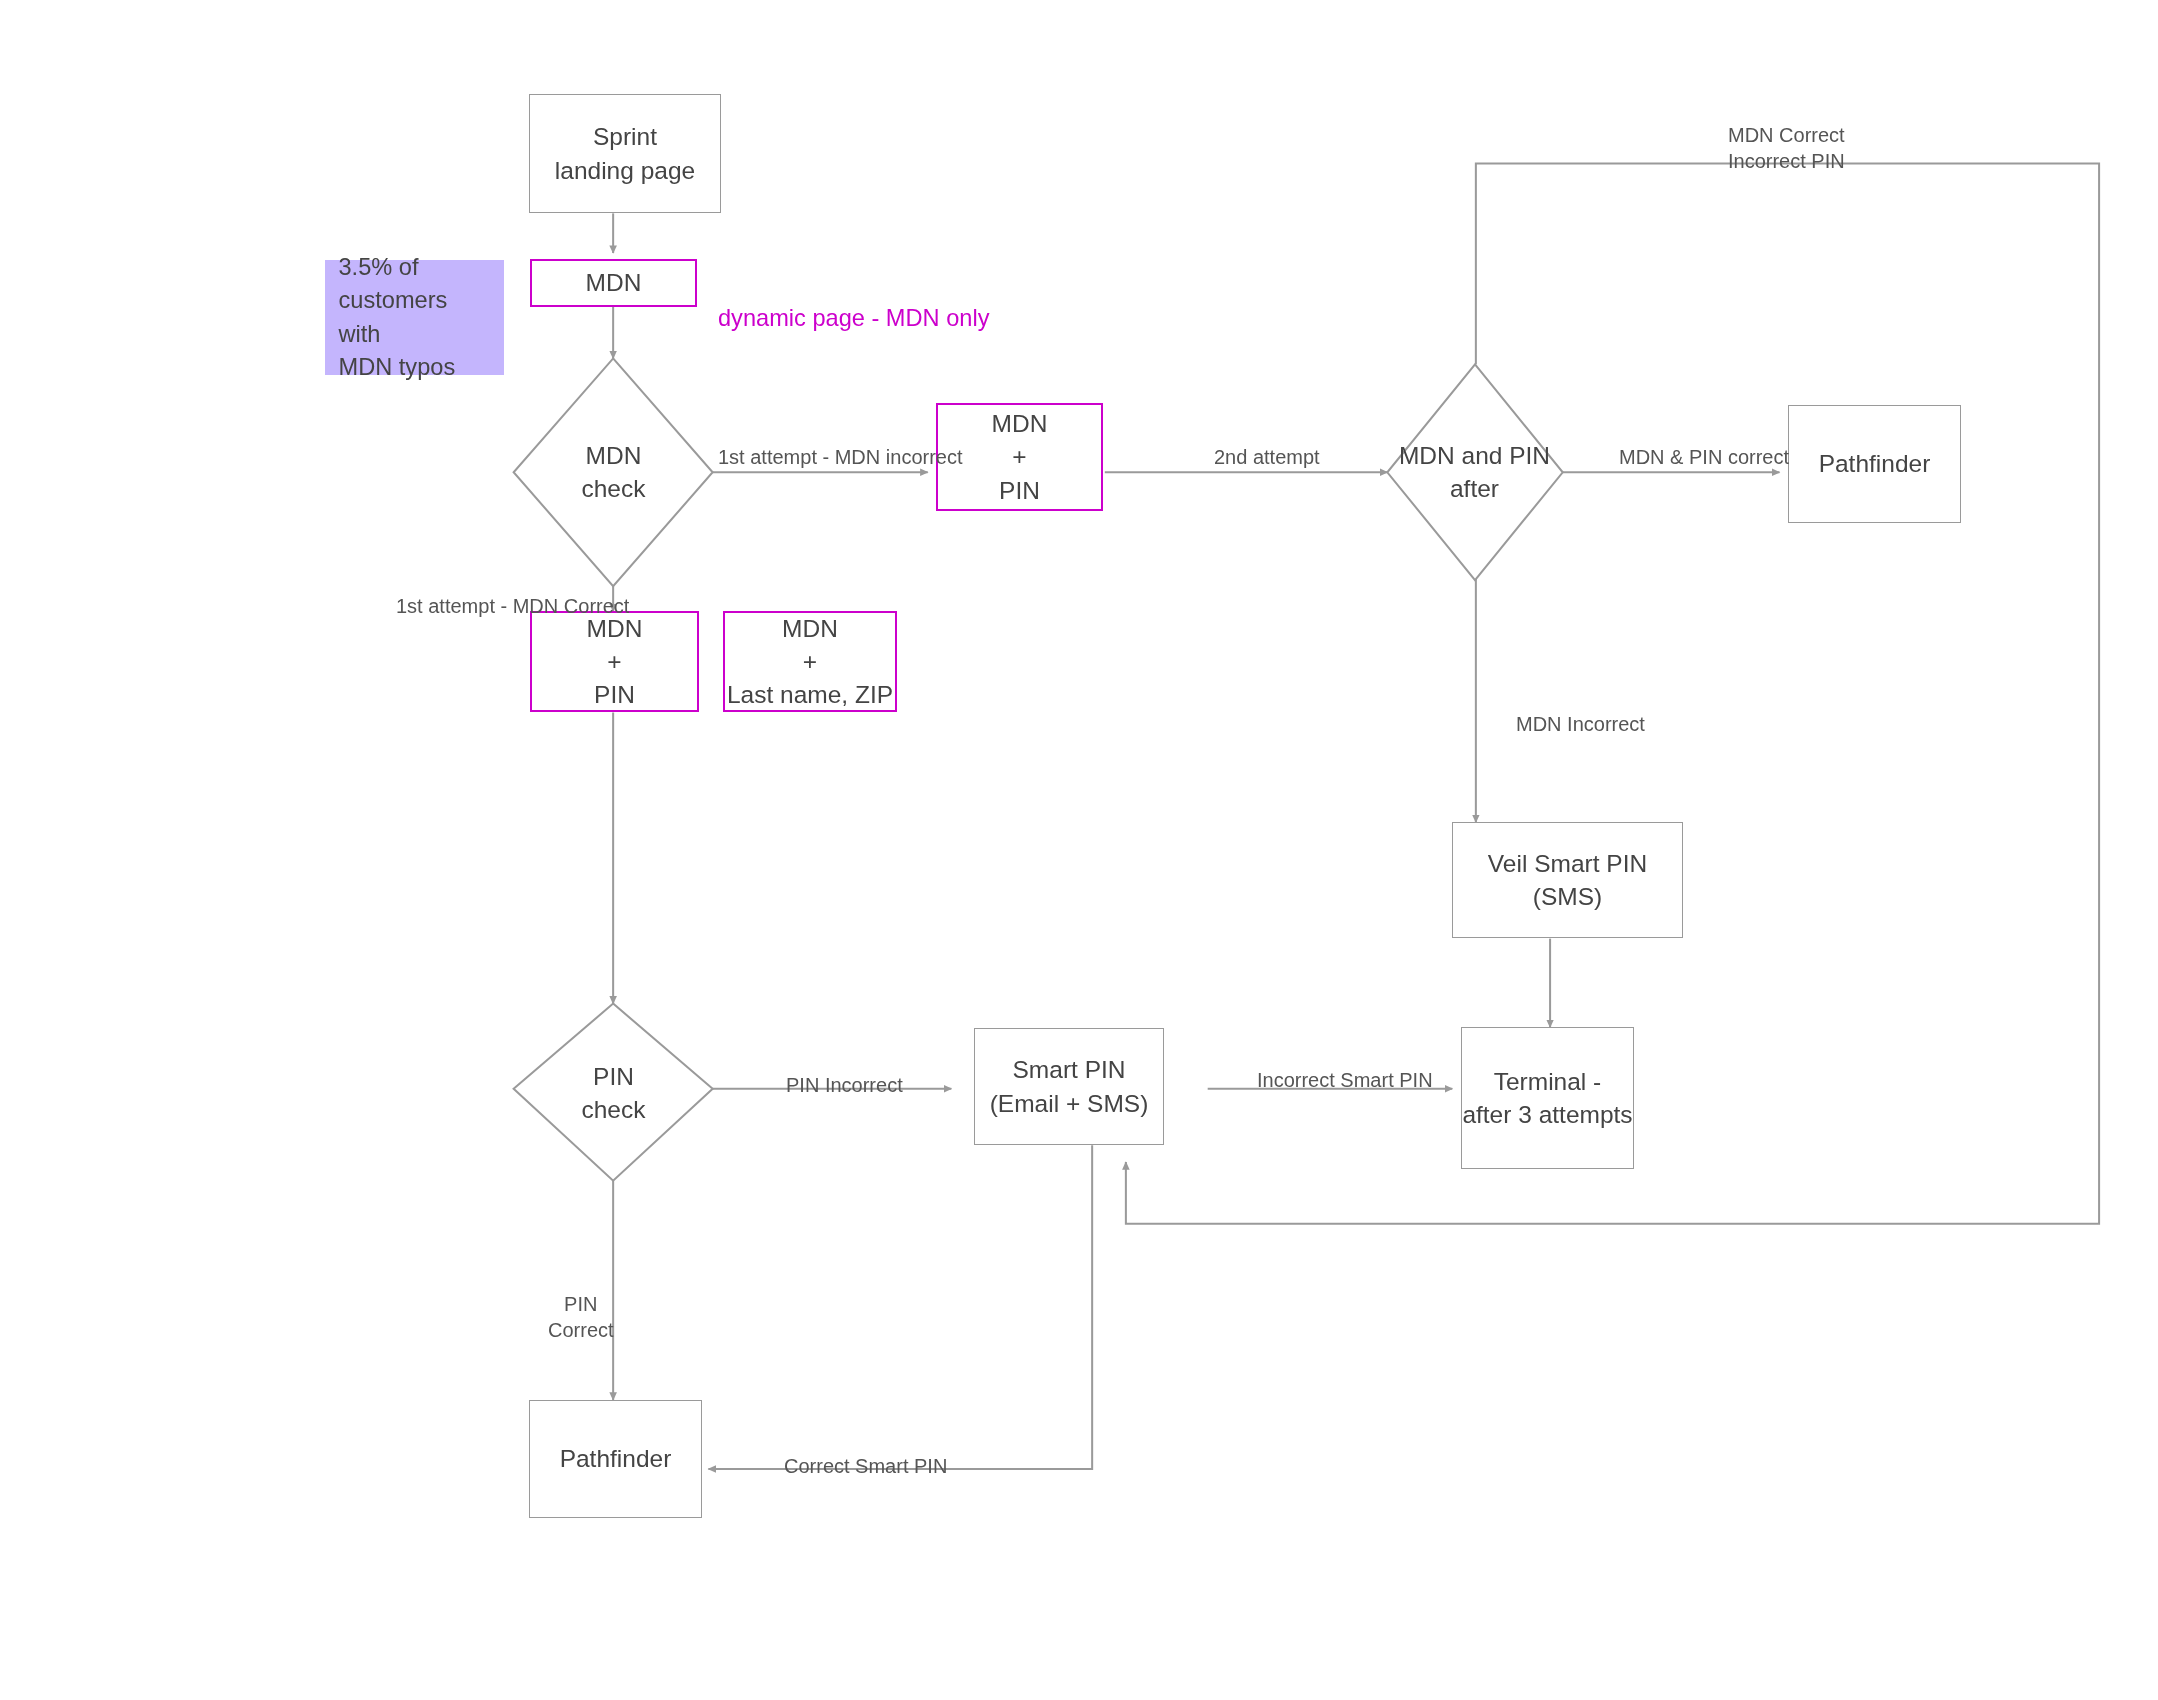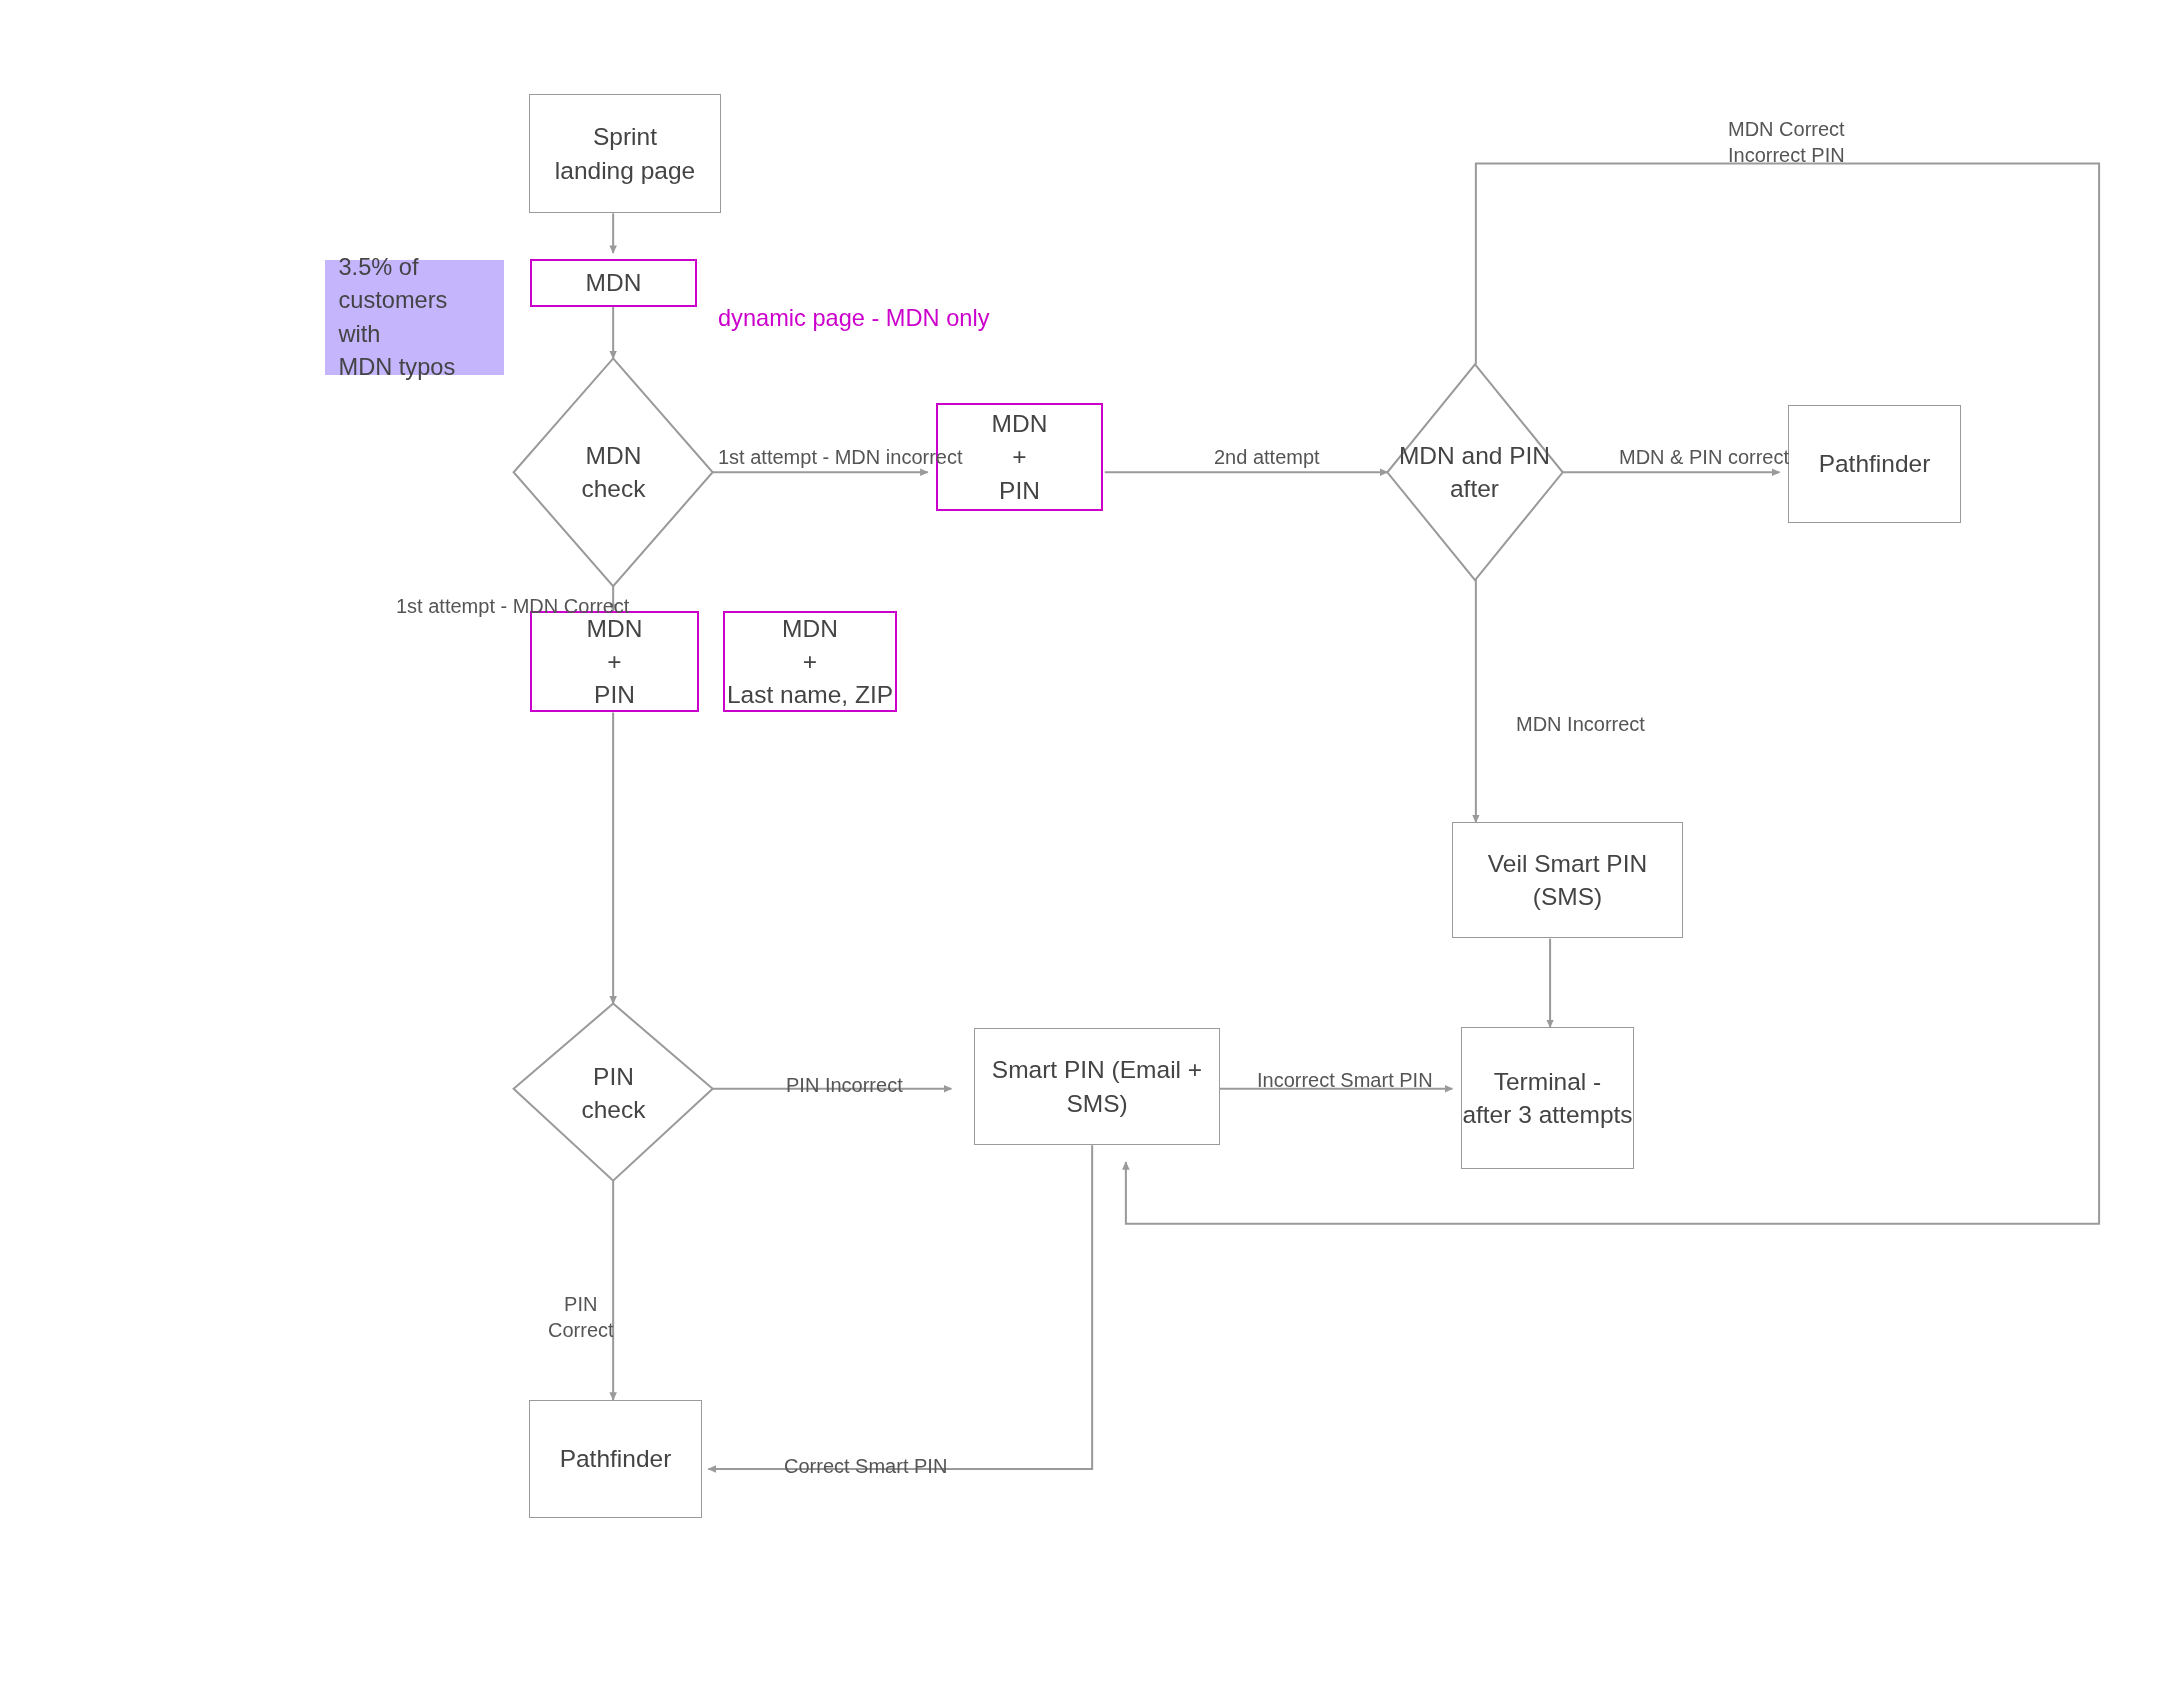--- a/index.html
+++ b/index.html
@@ -132,21 +132,21 @@
 
   <div class="node rect" style="left:1452px;top:822px;width:231px;height:116px;">
     <span class="lbl">Veil Smart PIN (SMS)</span>
   </div>
 
   <div class="diamond" style="left:514px;top:1004px;width:199px;height:177px;">
     <span class="dlbl">PIN
 check</span>
   </div>
 
-  <div class="node rect" style="left:974px;top:1028px;width:246px;height:117px;">
+  <div class="node rect" style="left:974px;top:1028px;width:190px;height:117px;">
     <span class="lbl">Smart PIN (Email + SMS)</span>
   </div>
 
   <div class="node rect" style="left:1461px;top:1027px;width:173px;height:142px;">
     <span class="lbl">Terminal -
 after 3 attempts</span>
   </div>
 
   <div class="node rect" style="left:529px;top:1400px;width:173px;height:118px;">
     <span class="lbl">Pathfinder</span>
@@ -165,21 +165,21 @@
   </div>
 
   <div class="edgelabel" style="left:396px;top:567px;">
     <span>1st attempt - MDN Correct</span>
   </div>
 
   <div class="edgelabel" style="left:1516px;top:685px;">
     <span>MDN Incorrect</span>
   </div>
 
-  <div class="edgelabel" style="left:1728px;top:90px;">
+  <div class="edgelabel" style="left:1728px;top:96px;">
     <span>MDN Correct
 Incorrect PIN</span>
   </div>
 
   <div class="edgelabel" style="left:786px;top:1046px;">
     <span>PIN Incorrect</span>
   </div>
 
   <div class="edgelabel" style="left:1257px;top:1041px;">
     <span>Incorrect Smart PIN</span>

